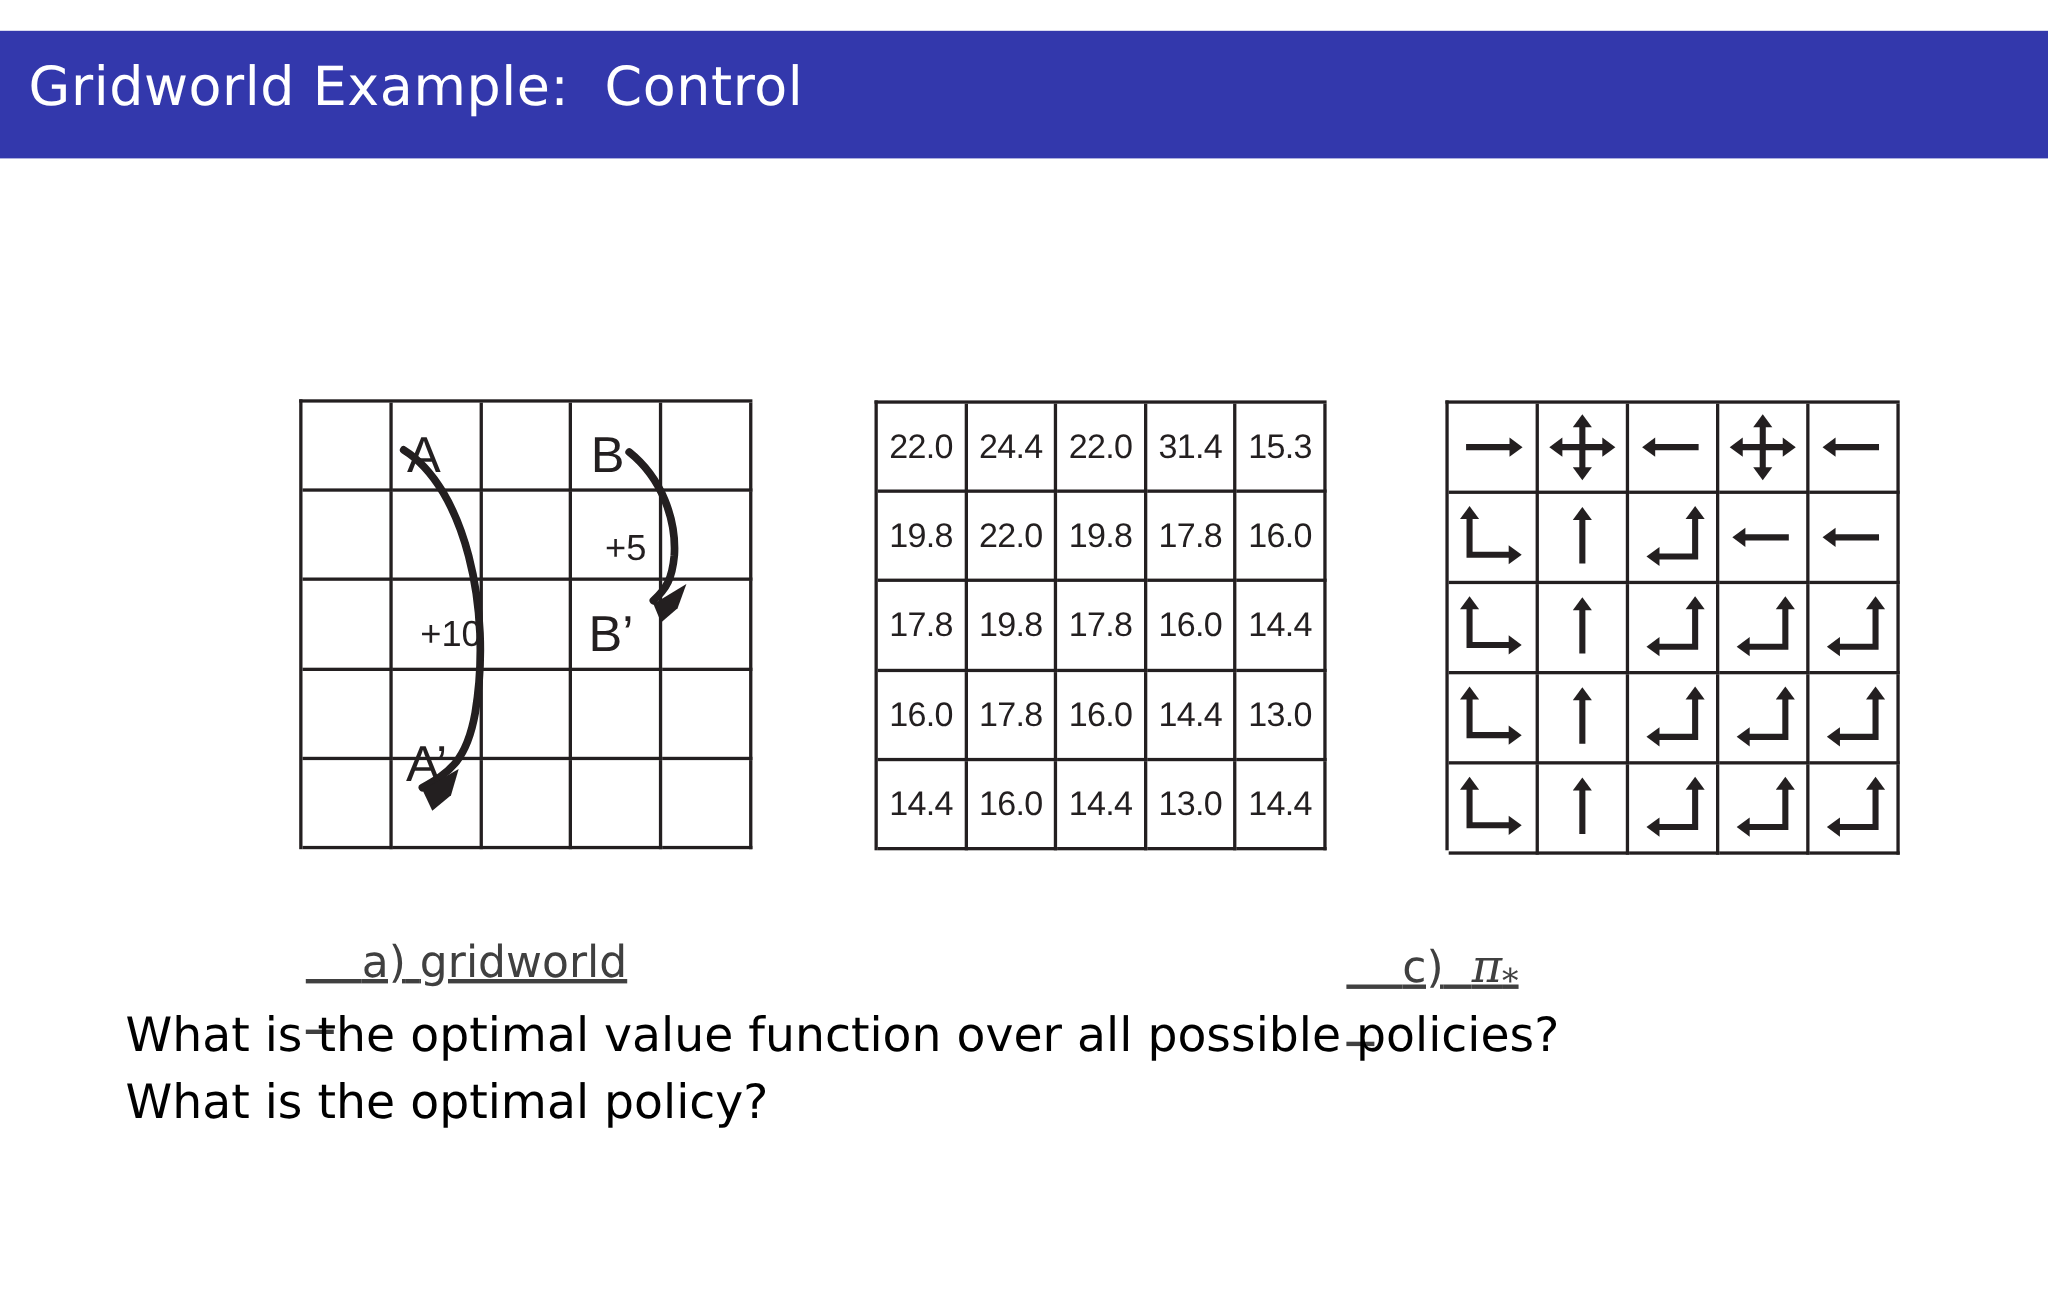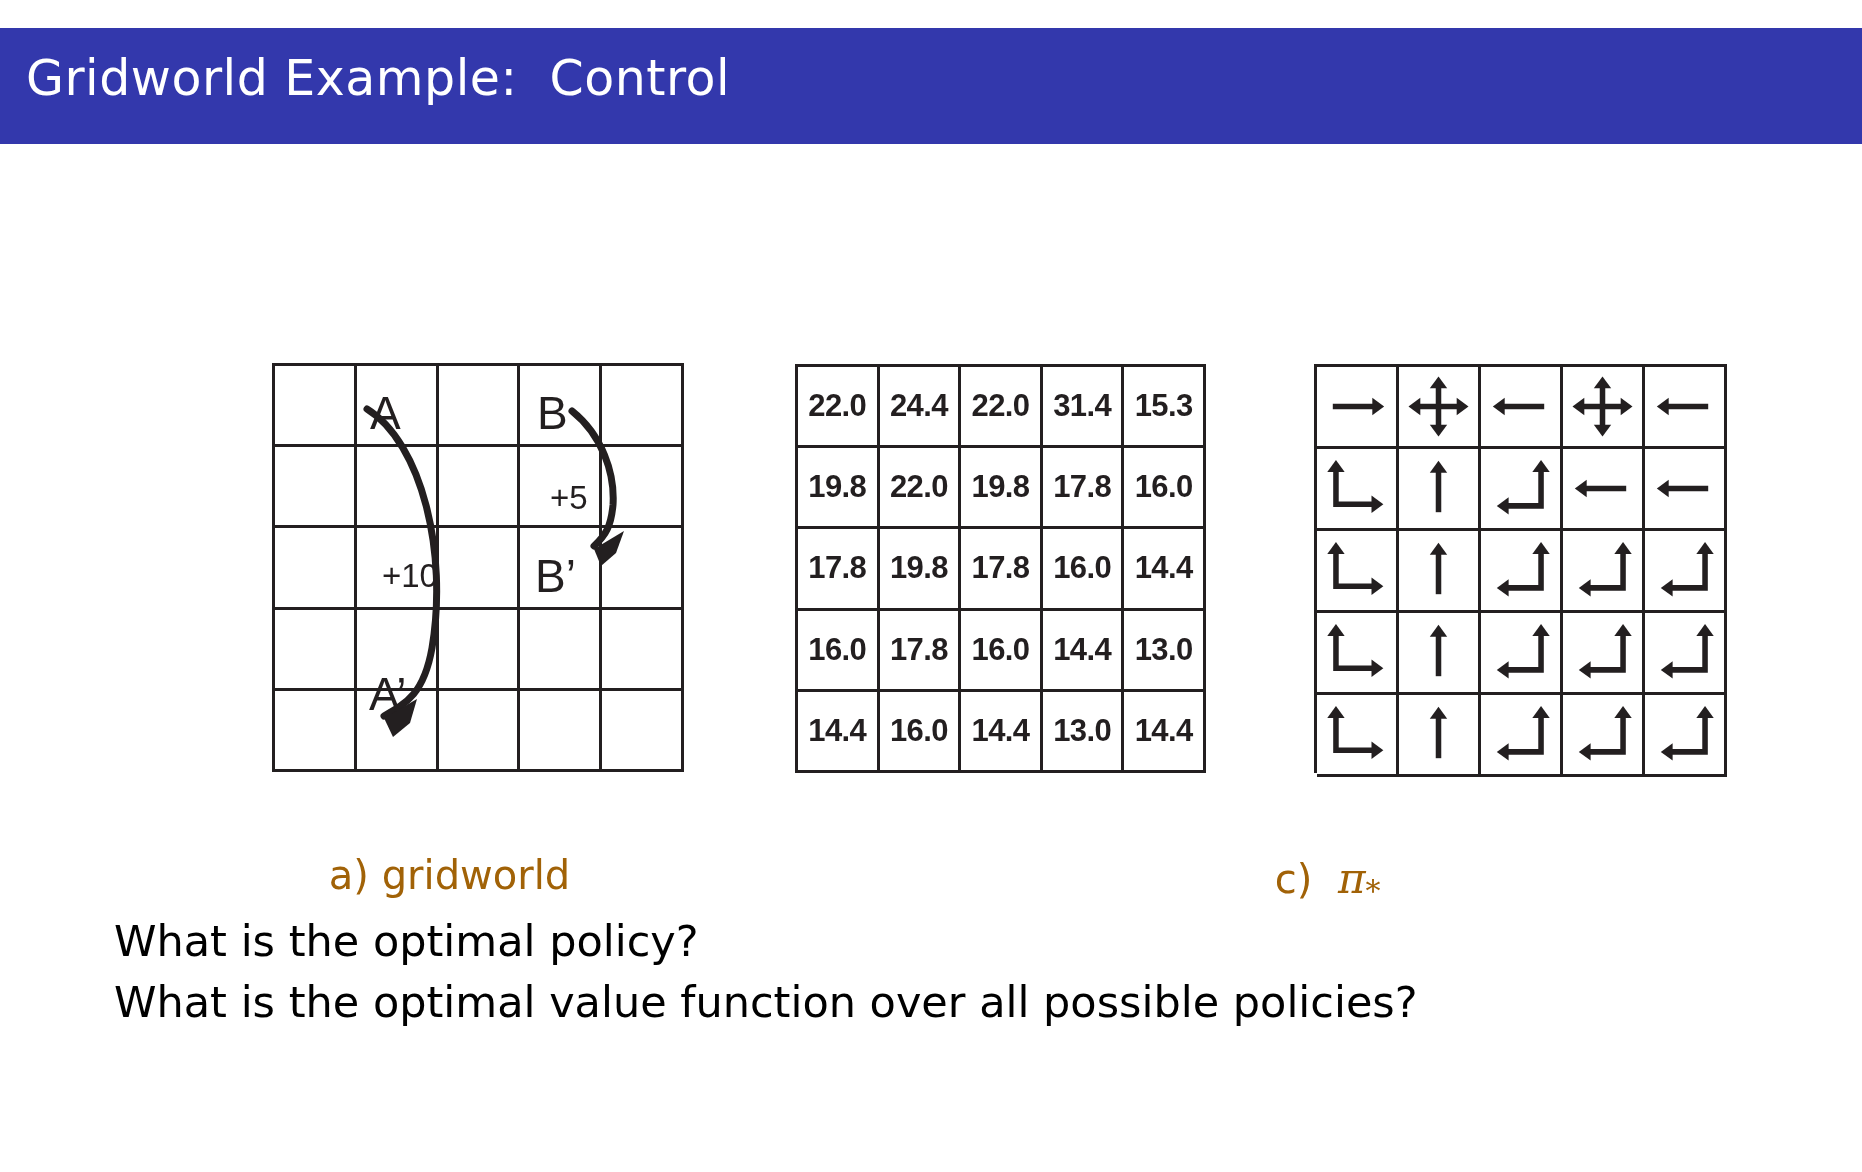--- a/index.html
+++ b/index.html
@@ -66,21 +66,21 @@
     box-sizing: border-box;
     position: relative;
     display: flex;
     align-items: center;
     justify-content: center;
     overflow: visible;
   }
   .value-cell {
     font-family: "Liberation Sans", sans-serif;
     font-size: 31px;
-    font-weight: 700;
+    font-weight: 400;
     color: #231f20;
     letter-spacing: -0.6px;
   }
 
   
   #grid-a { left: 272px; top: 247px; width: 412px; height: 409px; }
   #grid-b { left: 795px; top: 248px; width: 411px; height: 409px; }
   #grid-c { left: 1314px; top: 248px; width: 413px; height: 409px; }
 
   .gw-label {
@@ -104,22 +104,23 @@
     left: 0; top: 0;
     width: 412px; height: 409px;
     pointer-events: none;
   }
 
   
   .caption {
     position: absolute;
     font-family: "DejaVu Sans", sans-serif;
     font-size: 40px;
-    color: #a16207;
+    color: #404040;
     white-space: pre;
+    text-decoration: underline;
   }
   #caption-a { left: 278px; top: 690px; }
   #caption-b { left: 775px; top: 692px; }
   #caption-c { left: 1224px; top: 692px; }
   .math-italic {
     font-family: "DejaVu Serif", serif;
     font-style: italic;
     font-size: 42px;
   }
   .math-sub {
@@ -417,17 +418,17 @@
   <div class="caption" id="caption-a">
     <span>a)</span><span> </span><span>gridworld</span>
   </div>
 
 
   <div class="caption" id="caption-c">
     <span>c)</span><span>&nbsp;&nbsp;</span><span class="math-italic">π</span><span class="math-sub">*</span>
   </div>
 
   <div id="question-block">
+    <div class="question-line">What is the optimal value function over all possible policies?</div>
     <div class="question-line">What is the optimal policy?</div>
-    <div class="question-line">What is the optimal value function over all possible policies?</div>
   </div>
 
 </div>
 
 </body></html>

